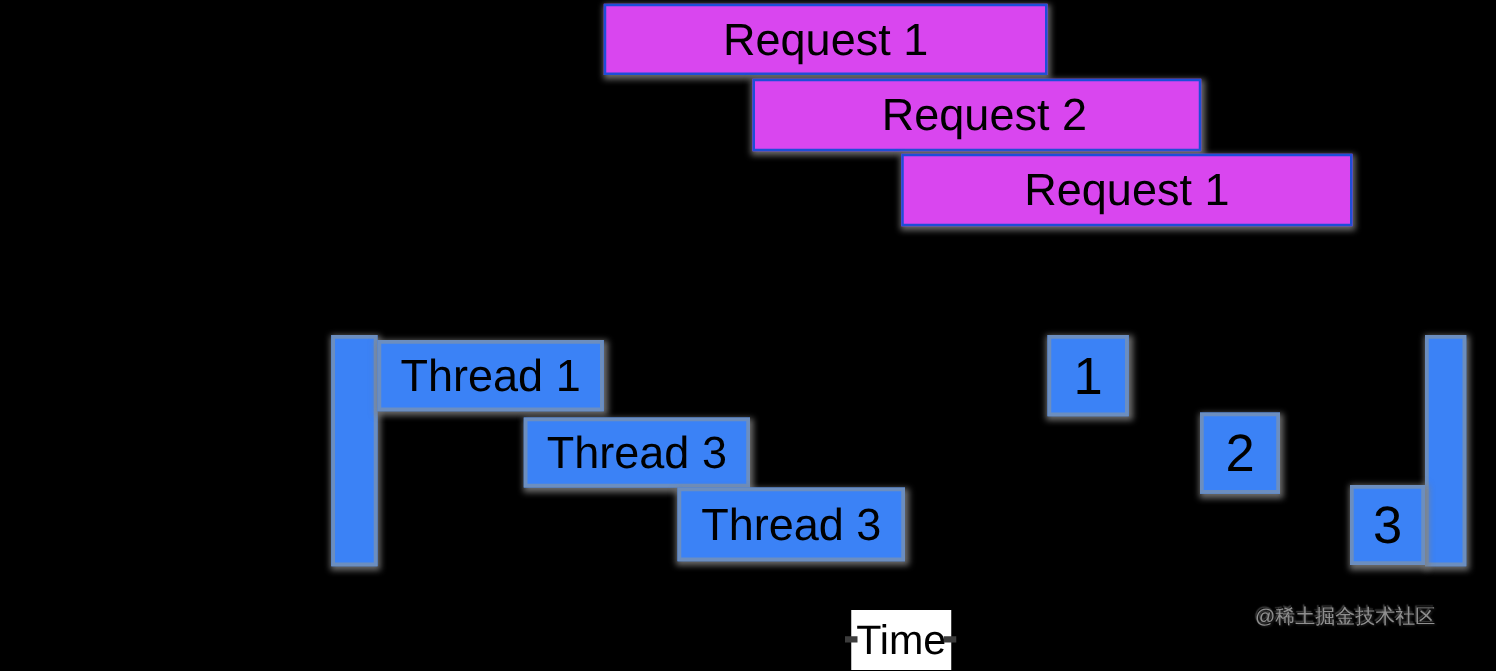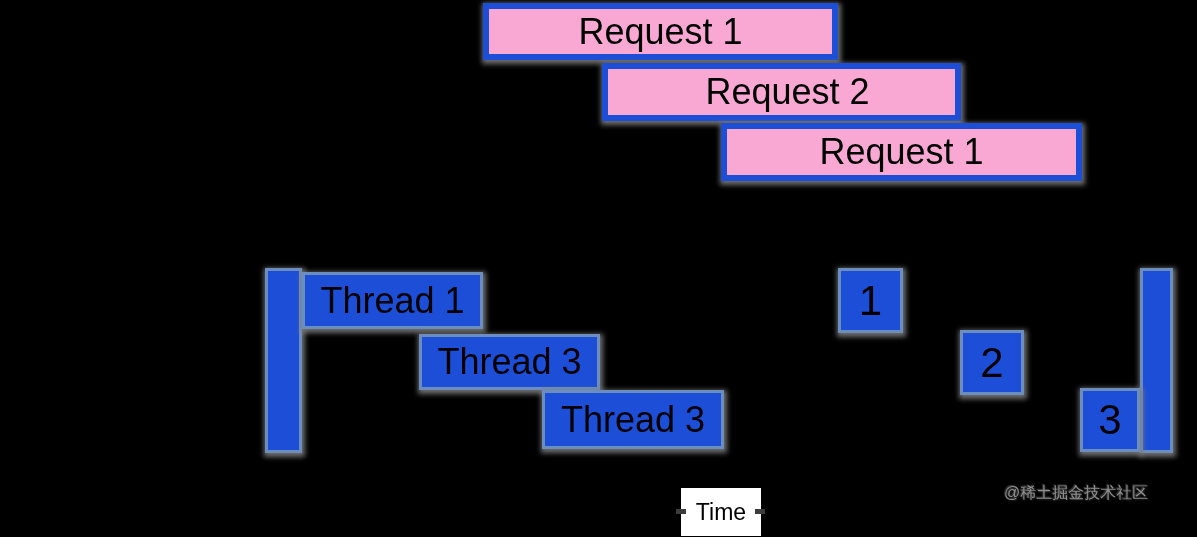--- a/index.html
+++ b/index.html
@@ -20,25 +20,25 @@
     position: absolute;
     box-sizing: border-box;
     display: flex;
     align-items: center;
     justify-content: center;
     font-size: 36px;
     line-height: 1;
     box-shadow: 1px 2px 5px 2px rgba(128,128,128,0.85);
   }
   .rbox {
-    background: #f9a8d4;
-    border: 6px solid #1d4ed8;
+    background: #d946ef;
+    border: 2px solid #1d4ed8;
   }
   .bbox {
-    background: #1d4ed8;
+    background: #3b82f6;
     border: 3px solid #6c8ebf;
   }
   .num { font-size: 42px; }
 
   
   #req1 { left: 483px; top: 3px;   width: 355px; height: 57px; }
   #req2 { left: 602px; top: 63px;  width: 359px; height: 58px; padding-left: 12px; }
   #req3 { left: 721px; top: 123px; width: 361px; height: 58px; }
 
   
@@ -58,21 +58,21 @@
   
   #time-label {
     position: absolute;
     left: 681px; top: 488px;
     width: 80px; height: 48px;
     background: #ffffff;
     color: #000000;
     display: flex;
     align-items: center;
     justify-content: center;
-    font-size: 23px;
+    font-size: 33px;
     z-index: 5;
   }
   .axis-stub {
     position: absolute;
     height: 5px;
     width: 10px;
     background: #3c3c3c;
     z-index: 6;
   }
   #stub-left  { left: 676px; top: 509px; }

